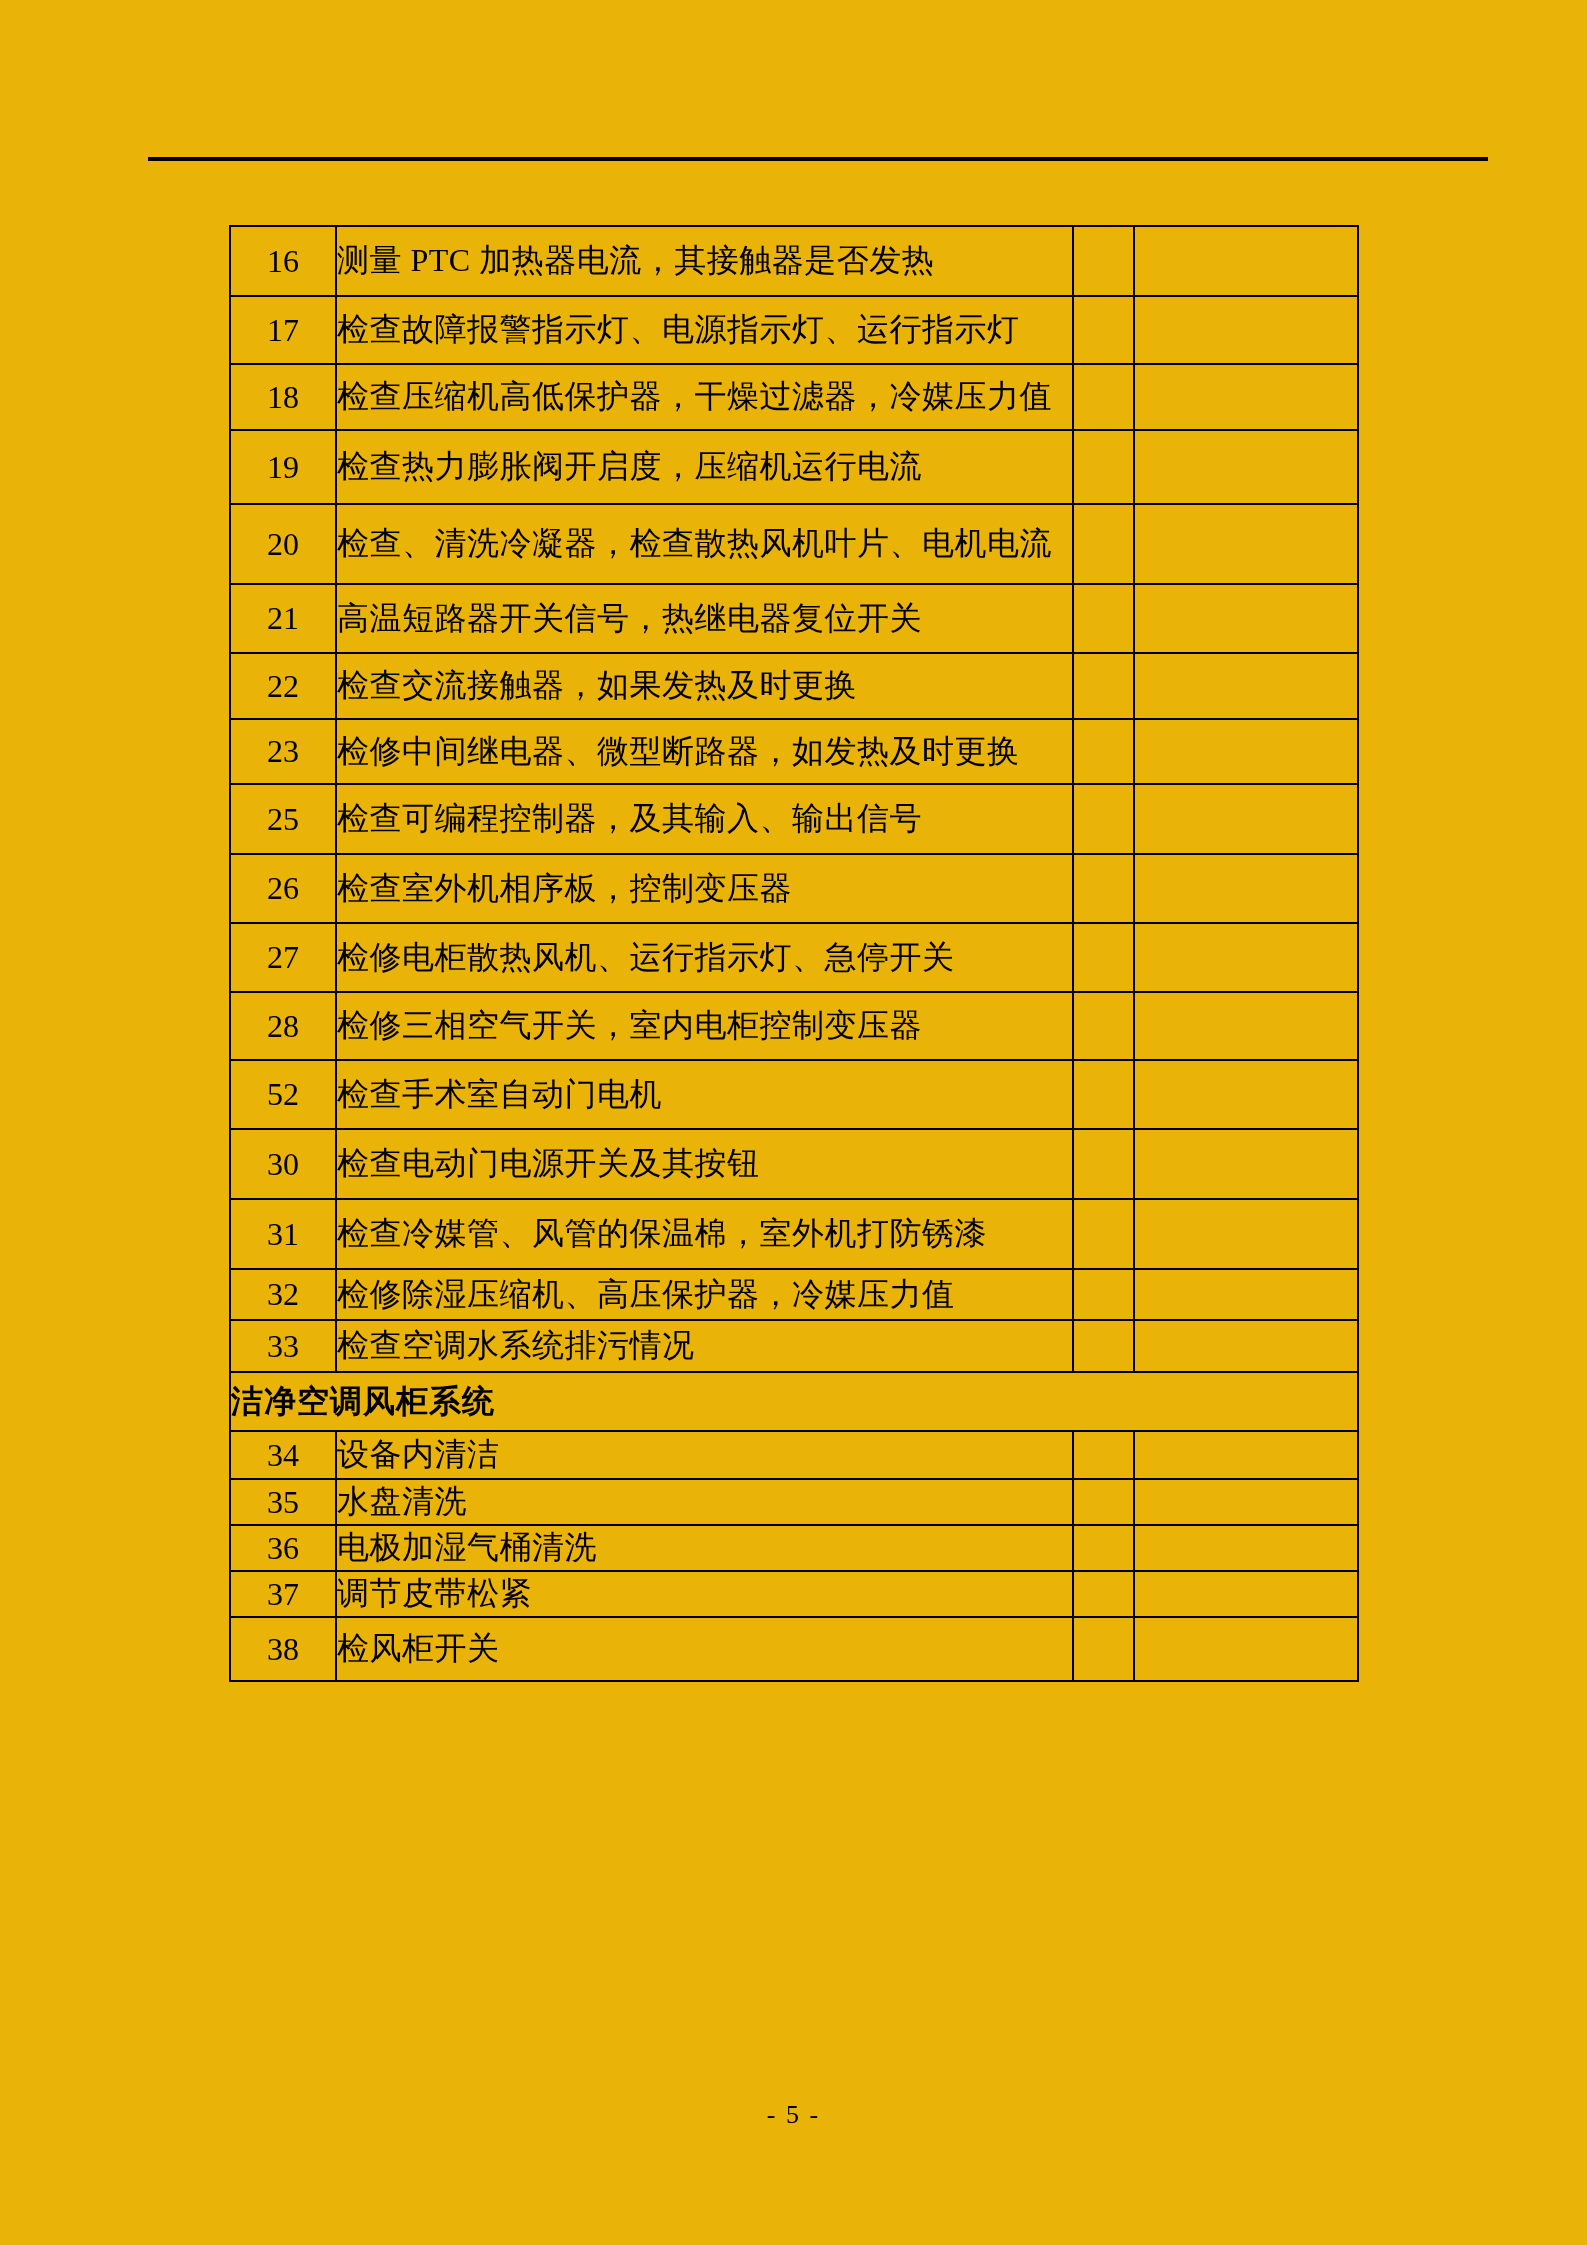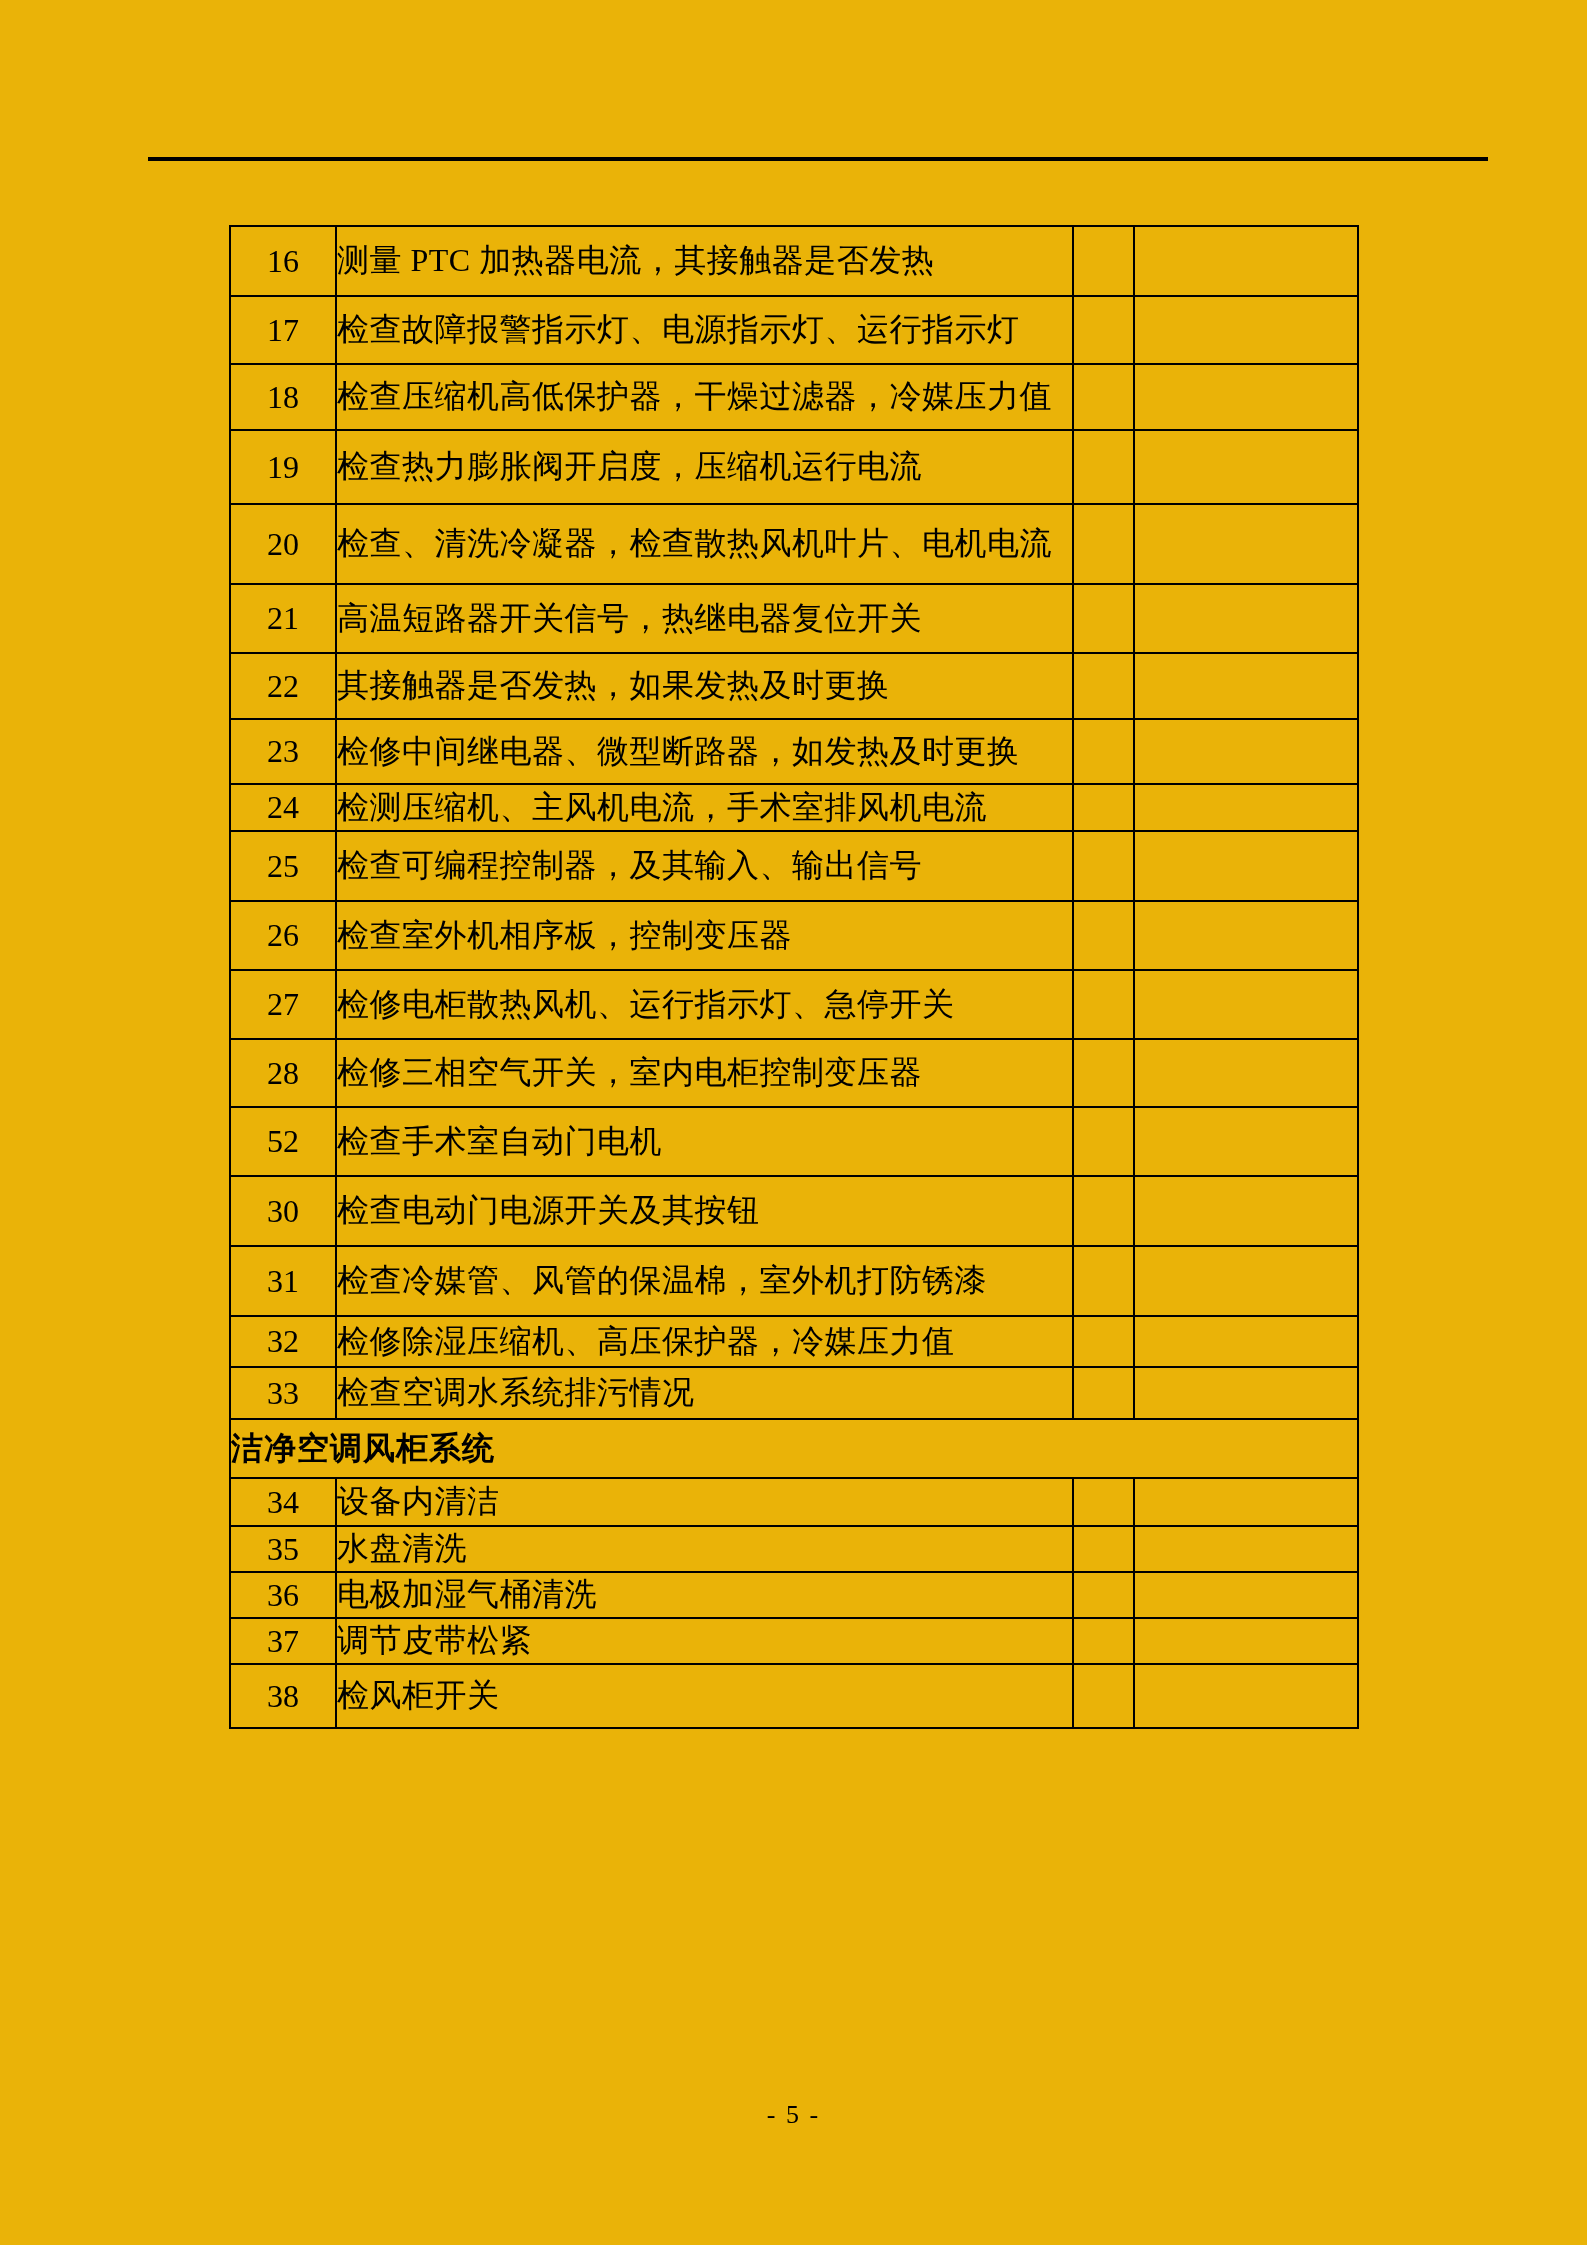--- a/index.html
+++ b/index.html
@@ -97,36 +97,30 @@
         <td class="chk2"></td>
       </tr>
       <tr style="height:69px">
         <td class="num">21</td>
         <td class="desc">高温短路器开关信号，热继电器复位开关</td>
         <td class="chk"></td>
         <td class="chk2"></td>
       </tr>
       <tr style="height:66px">
         <td class="num">22</td>
-        <td class="desc">其接触器是否发热，如果发热及时更换</td>
+        <td class="desc">检查交流接触器，如果发热及时更换</td>
         <td class="chk"></td>
         <td class="chk2"></td>
       </tr>
       <tr style="height:65px">
         <td class="num">23</td>
         <td class="desc">检修中间继电器、微型断路器，如发热及时更换</td>
         <td class="chk"></td>
         <td class="chk2"></td>
       </tr>
-      <tr style="height:47px">
-        <td class="num">24</td>
-        <td class="desc">检测压缩机、主风机电流，手术室排风机电流</td>
-        <td class="chk"></td>
-        <td class="chk2"></td>
-      </tr>
       <tr style="height:70px">
         <td class="num">25</td>
         <td class="desc">检查可编程控制器，及其输入、输出信号</td>
         <td class="chk"></td>
         <td class="chk2"></td>
       </tr>
       <tr style="height:69px">
         <td class="num">26</td>
         <td class="desc">检查室外机相序板，控制变压器</td>
         <td class="chk"></td>

